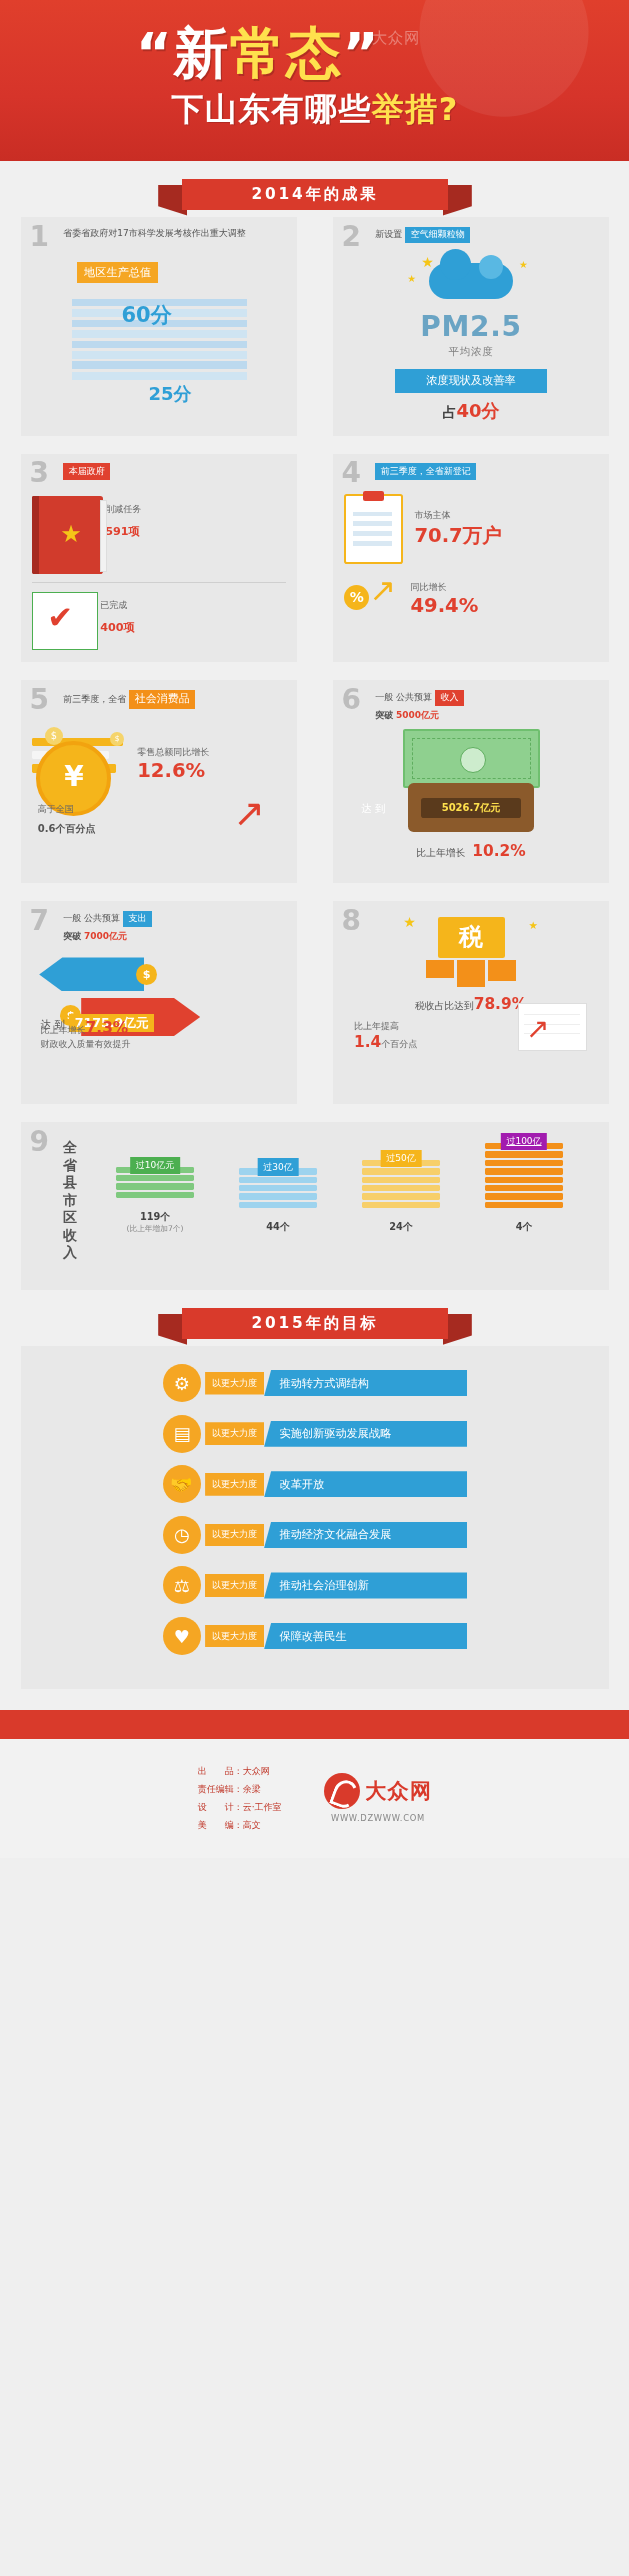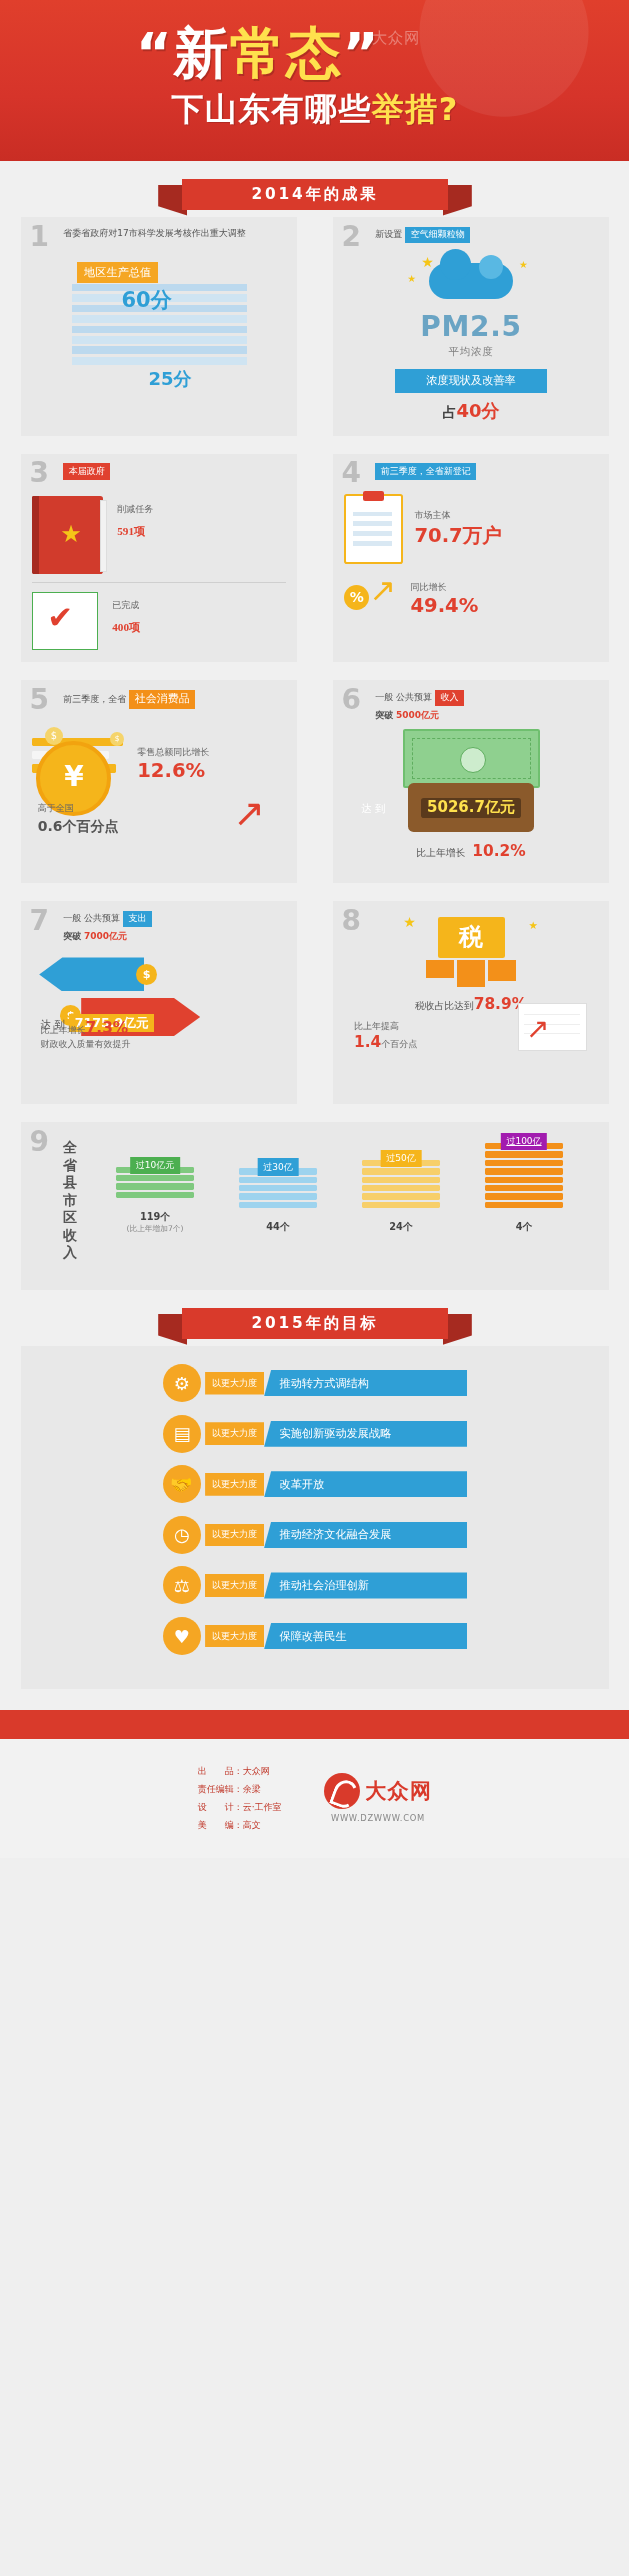--- a/index.html
+++ b/index.html
@@ -69,21 +69,21 @@
   .card-head{
     margin-left:31px;font-size:9px;color:#555;line-height:1.5;min-height:24px;
   }
   .tag-red{background:#e0412f;color:#fff;padding:1.4px 5.6px;font-size:9px;display:inline-block;}
   .tag-blue{background:#2f9fd6;color:#fff;padding:1.4px 5.6px;font-size:9px;display:inline-block;}
   .tag-orange{background:#f39019;color:#fff;padding:1.4px 5.6px;font-size:11px;display:inline-block;}
 
   
   .c1-chart{margin:11.2px auto 0;width:175px;position:relative;}
   .c1-label{background:#f5a623;color:#fff;font-size:11.2px;padding:2.8px 7px;display:inline-block;margin-left:5.6px;}
-  .c1-bars{margin-top:1px;position:relative;height:105px;}
+  .c1-bars{margin-top:16px;position:relative;height:105px;}
   .c1-bars .stripe{height:7.7px;background:#cfe4f2;margin-bottom:2.8px;}
   .c1-bars .stripe:nth-child(even){background:#bcd9ee;}
   .c1-val-top{
     position:absolute;left:50px;top:2.8px;font-size:21px;color:#2f9fd6;font-weight:bold;
   }
   .c1-val-bot{
     position:absolute;left:77px;bottom:-2.8px;font-size:18px;color:#2f9fd6;font-weight:bold;
   }
 
   
@@ -102,21 +102,21 @@
   .c2-share{font-size:14px;color:#444;font-weight:bold;}
   .c2-share b{color:#e0412f;font-size:18px;}
 
   
   .c3-body{margin-top:8.4px;display:flex;}
   .book{
     width:64px;height:78px;background:#d13b2c;border-left:7px solid #a62a20;position:relative;border-radius:1.4px 2.8px 2.8px 1.4px;
   }
   .book .pages{position:absolute;right:-4.2px;top:4.2px;width:5.6px;height:70px;background:#f2f2f2;border:0.7px solid #ddd;}
   .book .star5{position:absolute;left:21px;top:24px;color:#f5c518;font-size:24px;}
-  .c3-right{margin-left:14px;padding-top:7px;font-family:Liberation Serif, serif;}
+  .c3-right{margin-left:2px;padding-top:7px;}
   .c3-num{font-size:21px;color:#e0412f;font-weight:bold;}
   .c3-num span{font-size:11.2px;}
   .c3-sep{border-top:0.7px solid #cfcfcf;margin:8.4px 0 7px;}
   .check{
     width:64px;height:56px;background:#fff;border:1.4px solid #4caf50;position:relative;
   }
   .check .mark{position:absolute;left:14px;top:9.8px;color:#e0412f;font-size:31px;line-height:1;}
 
   
   .c4-body{margin-top:7px;}
@@ -146,35 +146,35 @@
   .c5-bars{position:absolute;left:0;top:14px;width:91px;}
   .c5-bars div{height:8.4px;background:#f5b51b;margin-bottom:4.9px;border-radius:1.4px;}
   .c5-bars div:nth-child(2){background:#f5f5f5;width:77px;}
   .c5-bars div:nth-child(3){background:#f5b51b;width:84px;}
   .c5-txt{position:absolute;left:105px;top:22.4px;}
   .c5-txt .s{font-size:9px;color:#666;}
   .c5-txt .b{font-size:19.6px;color:#e0412f;font-weight:bold;}
   .c5-bot{position:absolute;left:5.6px;bottom:0;}
   .c5-bot .s{font-size:9px;color:#666;}
   .c5-bot .b{font-size:17px;color:#e0412f;font-weight:bold;}
-  .c5-bot .b span{font-size:14px;color:#555;}
+  .c5-bot .b span{font-size:10px;color:#555;}
   .up-arrow{position:absolute;right:21px;bottom:4.2px;color:#e0412f;font-size:38px;line-height:1;}
 
   
   .c6-body{margin-top:7px;text-align:center;position:relative;}
   .money{
     width:133px;height:55px;background:#8fd08f;border:2.1px solid #6fbf6f;margin:0 auto;position:relative;border-radius:2.1px;
   }
   .money:before{content:"";position:absolute;left:7px;top:7px;right:7px;bottom:7px;border:1.4px dashed #5fae5f;}
   .money .c{position:absolute;left:55px;top:15.4px;width:24px;height:24px;border-radius:50%;background:#cdeccd;border:1.4px solid #5fae5f;}
   .wallet{
     width:126px;height:49px;background:#8b5a2b;margin:-5.6px auto 0;border-radius:5.6px;position:relative;
   }
   .wallet .slot{position:absolute;left:12.6px;top:15.4px;right:12.6px;height:19.6px;background:#5a3a1c;border-radius:2.8px;
-    color:#ffe14d;font-size:15px;font-weight:bold;line-height:19.6px;text-align:center;}
+    color:#ffe14d;font-size:10px;font-weight:bold;line-height:19.6px;text-align:center;}
   .c6-foot{margin-top:9.8px;font-size:9.8px;color:#555;}
   .c6-foot b{color:#e0412f;font-size:15.4px;margin-left:7px;}
 
   
   .c7-body{margin-top:8.4px;position:relative;min-height:105px;}
   .arrow-blue{
     position:absolute;left:7px;top:5.6px;width:105px;height:34px;background:#2f9fd6;
     clip-path:polygon(22% 0,100% 0,100% 100%,22% 100%,0 50%);
   }
   .arrow-red{

